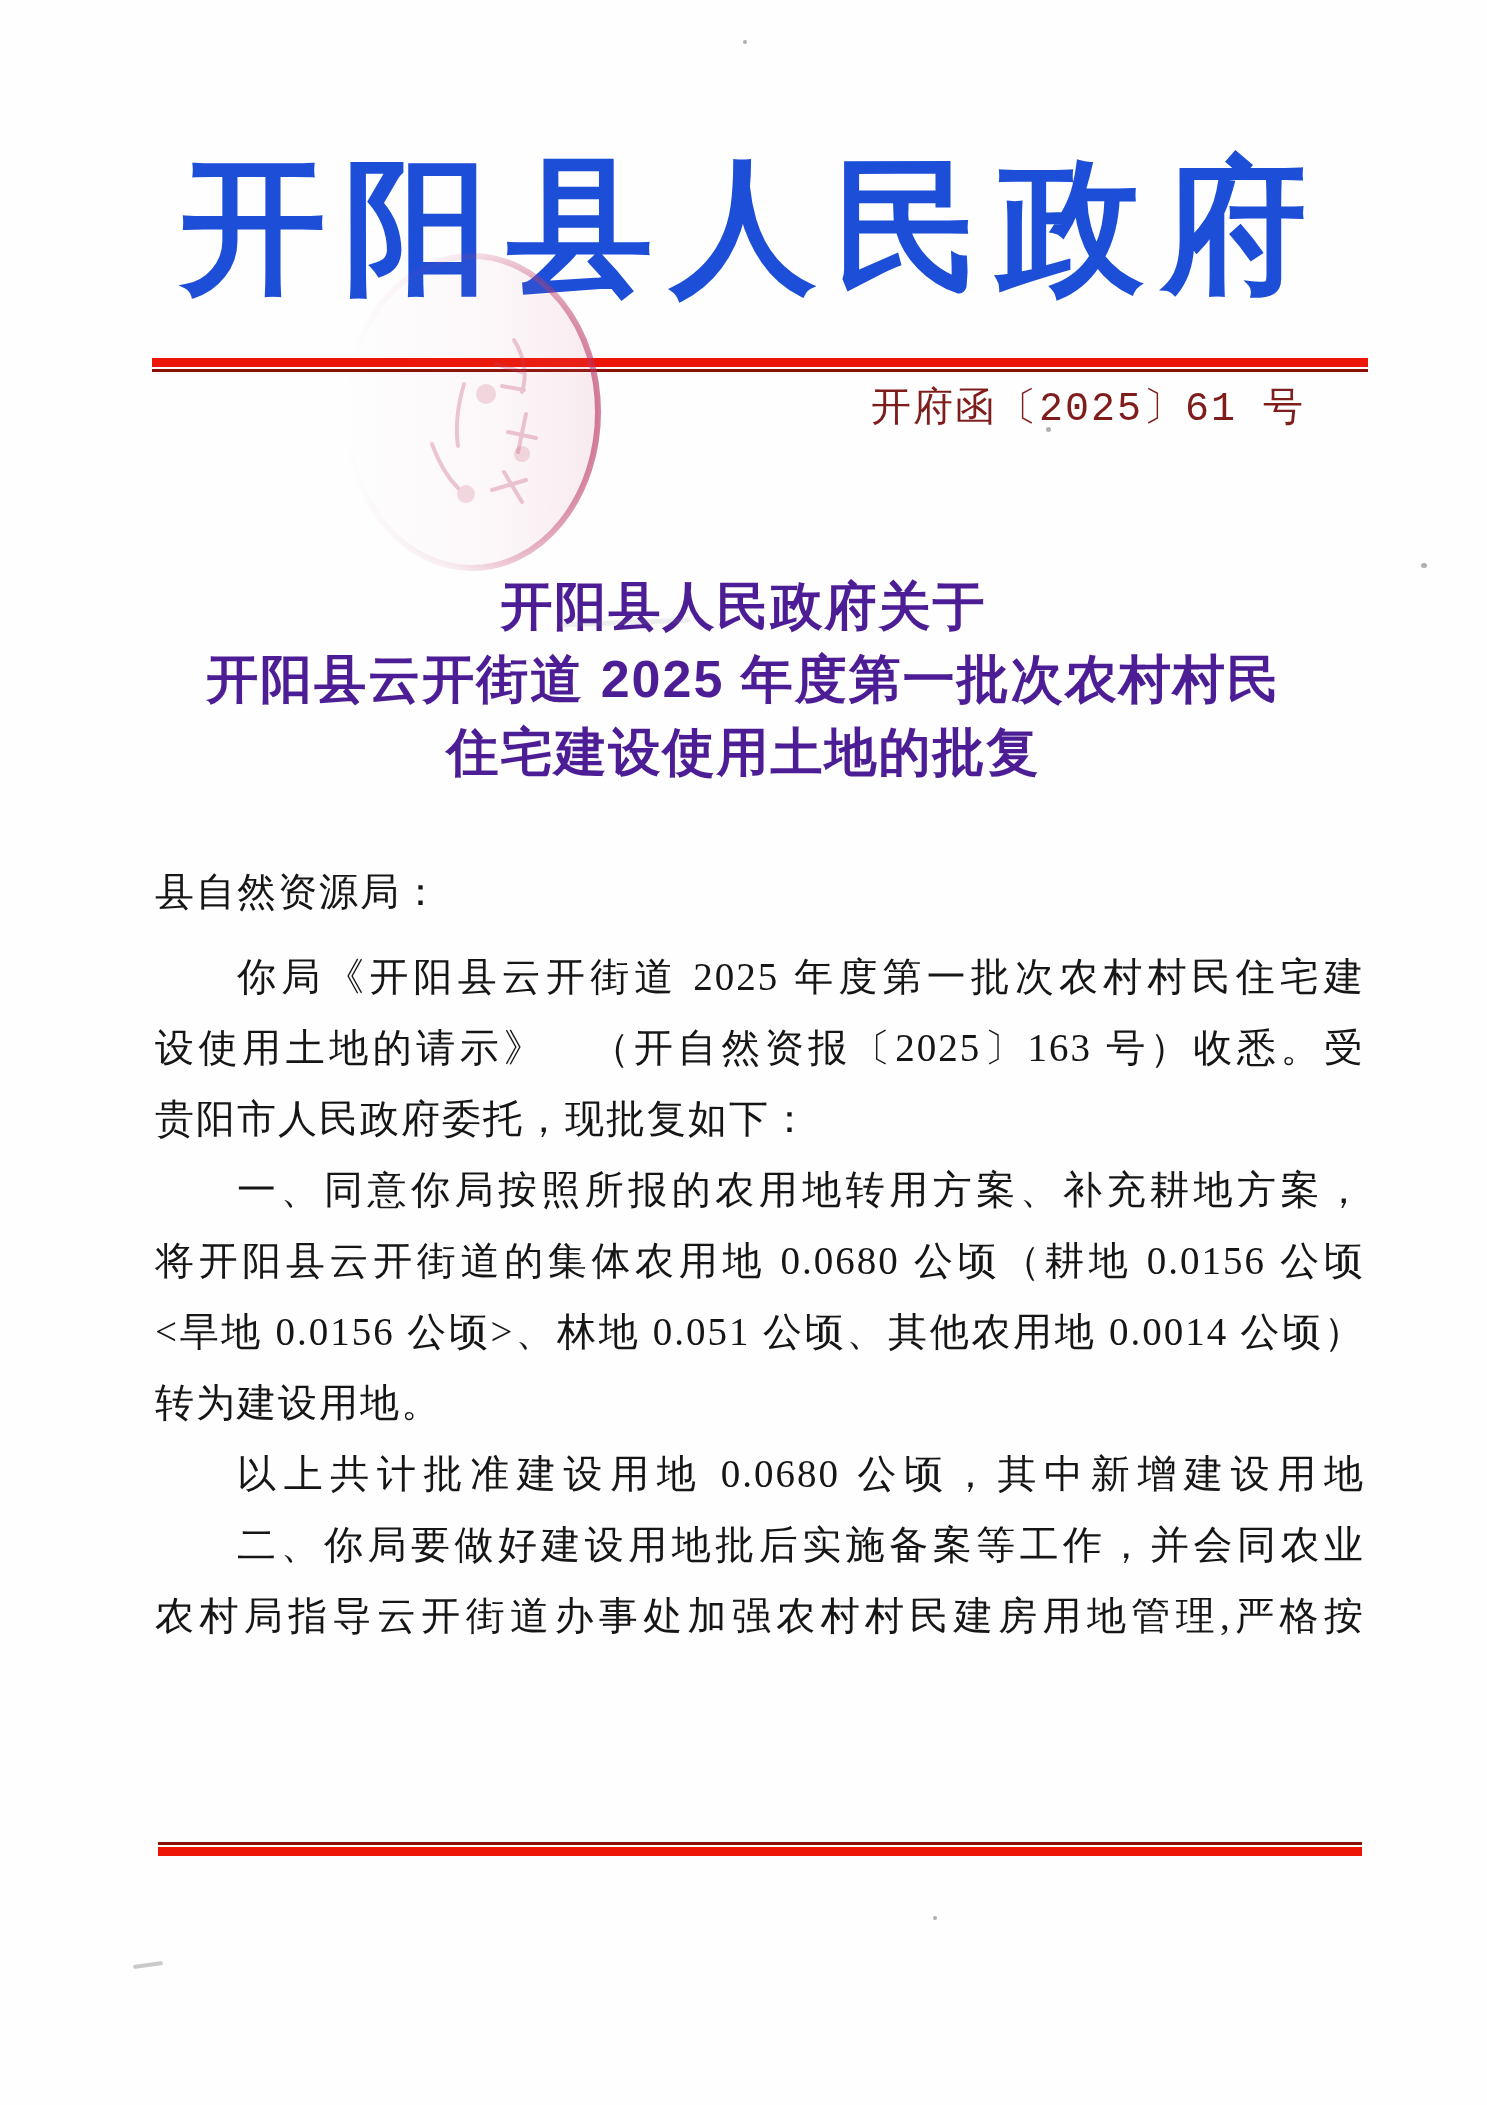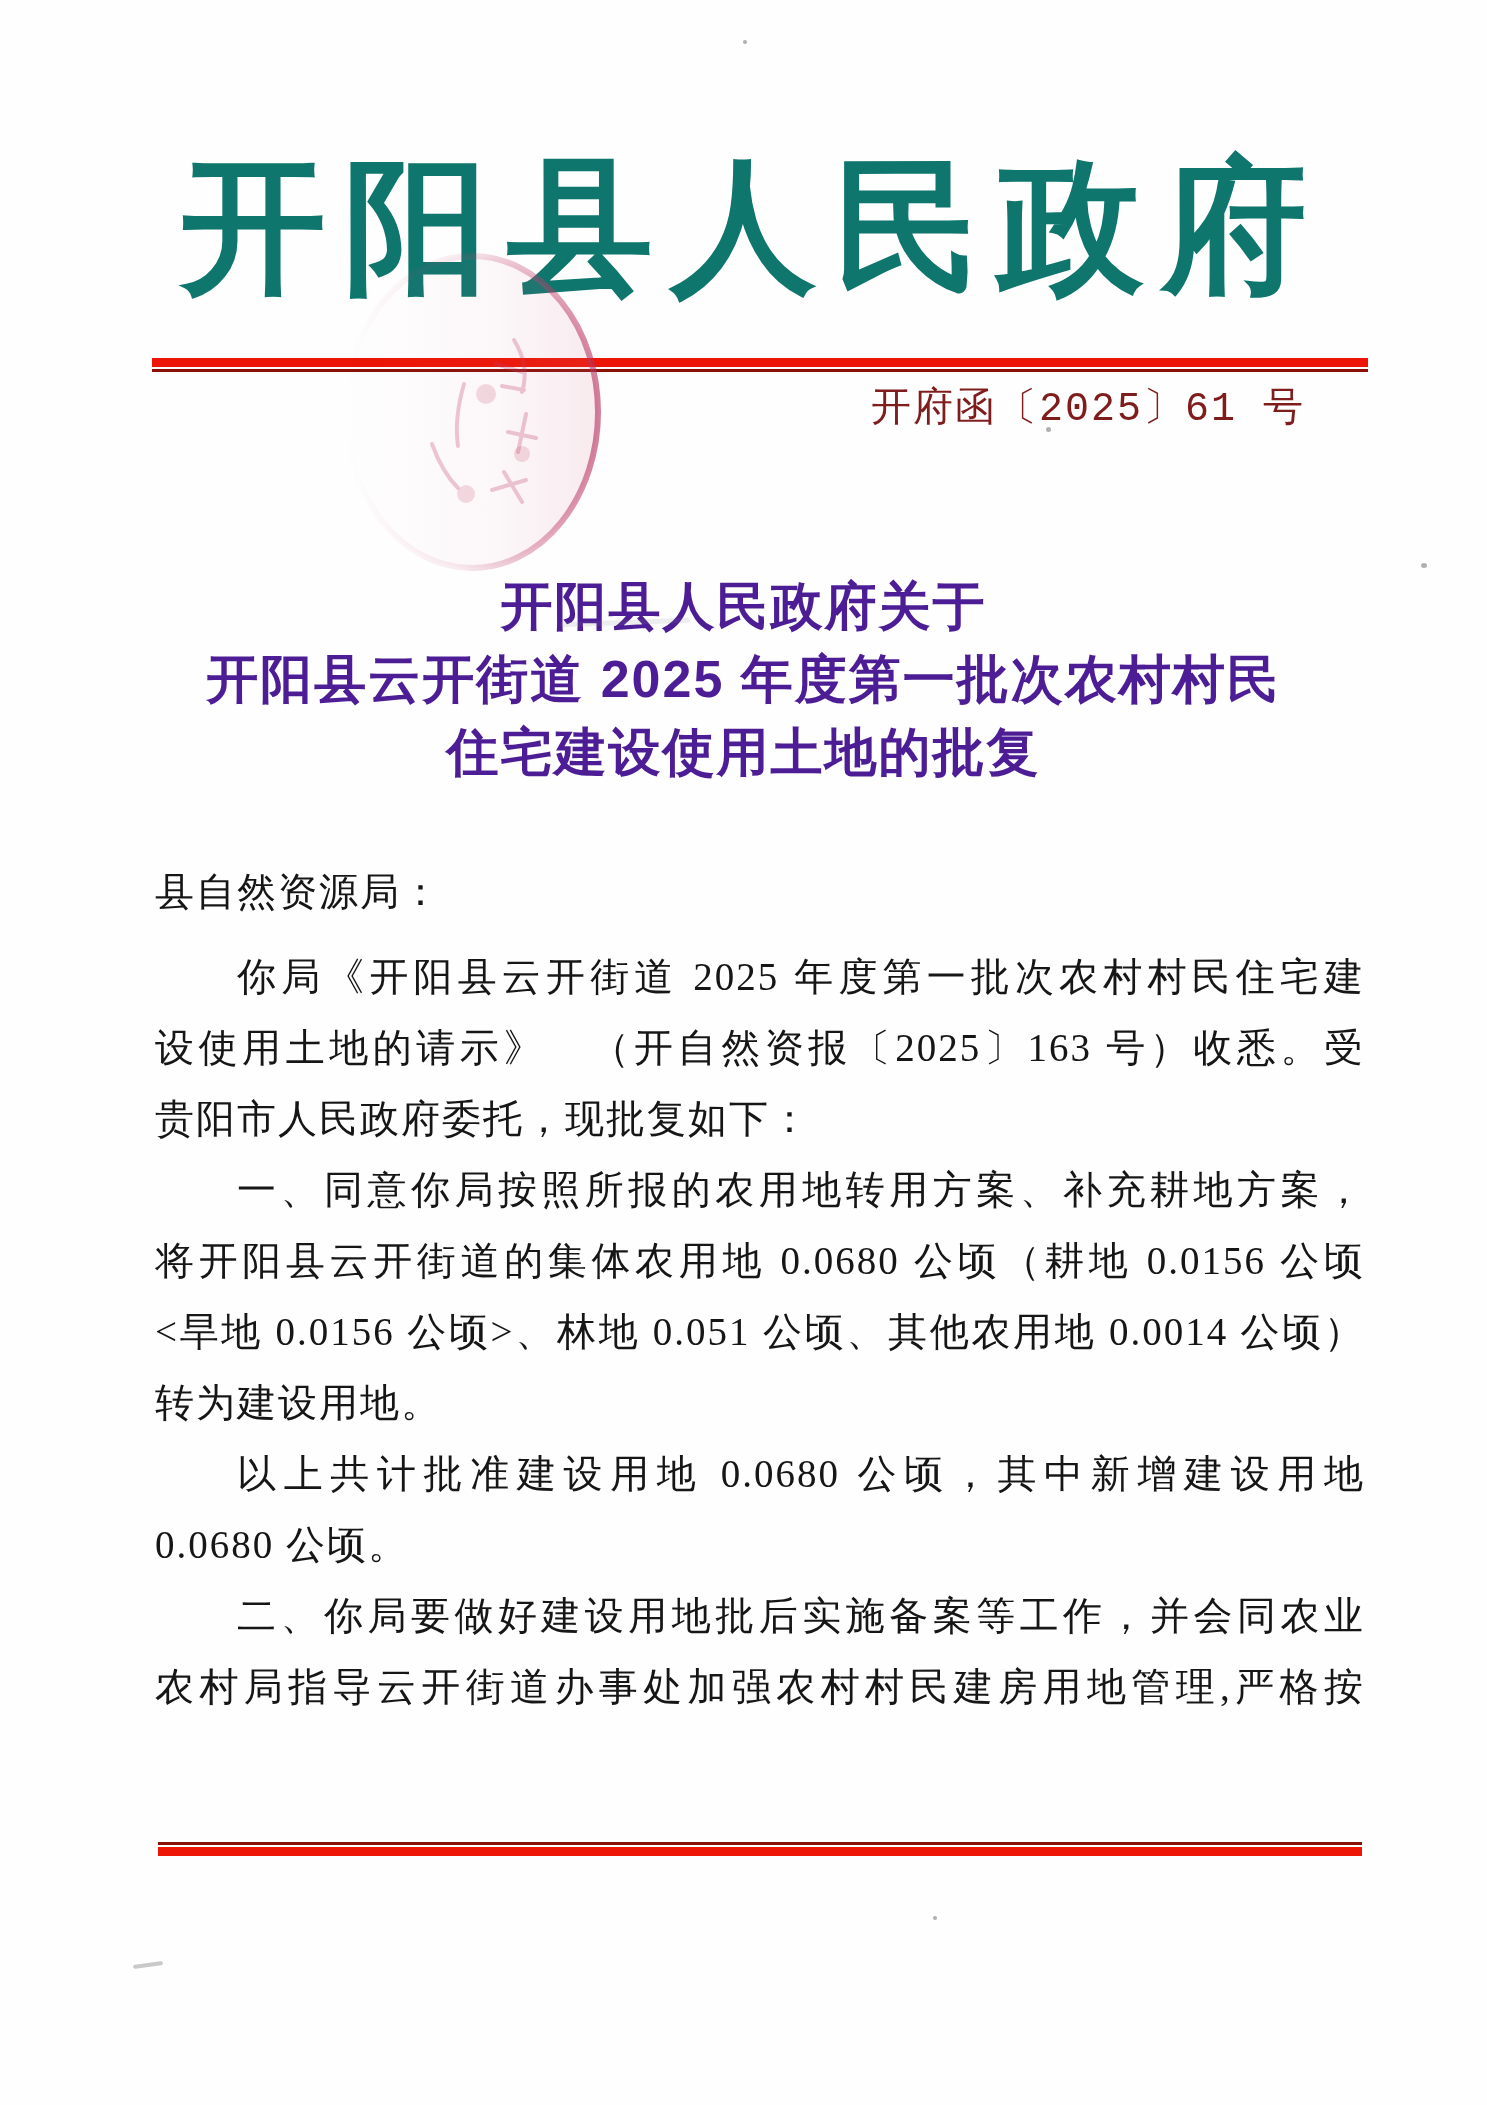--- a/index.html
+++ b/index.html
@@ -8,21 +8,21 @@
     background:#fefefe;overflow:hidden;
     font-family:"Liberation Serif","DejaVu Serif",serif;
     color:#1c1c1c;
   }
   
   .agency{
     position:absolute;top:148px;left:0;width:100%;
     text-align:center;
     font-family:"Liberation Serif","DejaVu Serif",serif;
     font-weight:bold;font-size:146px;line-height:160px;
-    color:#0f766e;letter-spacing:0.12em;text-indent:0.12em;
+    color:#1d4ed8;letter-spacing:0.12em;text-indent:0.12em;
     white-space:nowrap;
   }
   .rule{position:absolute;left:152px;width:1216px;height:14px;}
   .rule .band-thick{height:9px;background:#ec1506;}
   .rule .band-gap{height:2px;background:transparent;}
   .rule .band-thin{height:3px;background:#8a0f06;}
   .rule-top{top:358px;}
   .rule-bottom{top:1842px;left:158px;width:1204px;}
   
   .doc-number{
@@ -111,21 +111,20 @@
   <div class="body-text">
     <div class="body-line">县自然资源局：</div>
     <div class="body-line fill indent gap-top">你局《开阳县云开街道 2025 年度第一批次农村村民住宅建</div>
     <div class="body-line fill">设使用土地的请示》　（开自然资报〔2025〕163 号）收悉。受</div>
     <div class="body-line">贵阳市人民政府委托，现批复如下：</div>
     <div class="body-line fill indent">一、同意你局按照所报的农用地转用方案、补充耕地方案，</div>
     <div class="body-line fill">将开阳县云开街道的集体农用地 0.0680 公顷（耕地 0.0156 公顷</div>
     <div class="body-line fill">&lt;旱地 0.0156 公顷&gt;、林地 0.051 公顷、其他农用地 0.0014 公顷）</div>
     <div class="body-line">转为建设用地。</div>
     <div class="body-line fill indent">以上共计批准建设用地 0.0680 公顷，其中新增建设用地</div>
-    <div class="body-line">0.0680 公顷。</div>
     <div class="body-line fill indent">二、你局要做好建设用地批后实施备案等工作，并会同农业</div>
     <div class="body-line fill">农村局指导云开街道办事处加强农村村民建房用地管理,严格按</div>
   </div>
 
   <div class="rule rule-bottom">
     <div class="band-thin"></div>
     <div class="band-gap"></div>
     <div class="band-thick"></div>
   </div>
 

